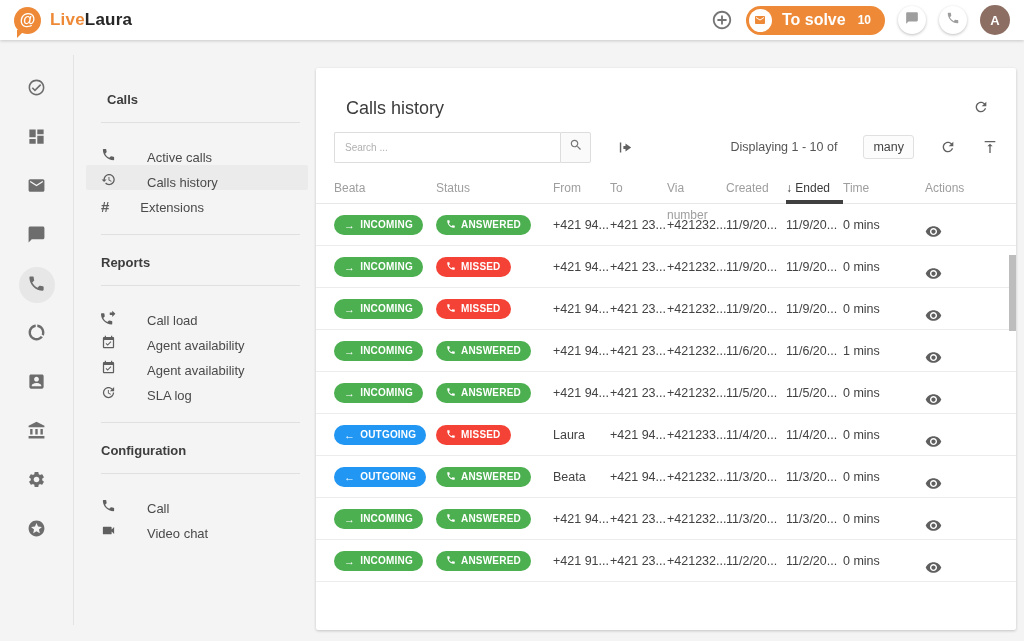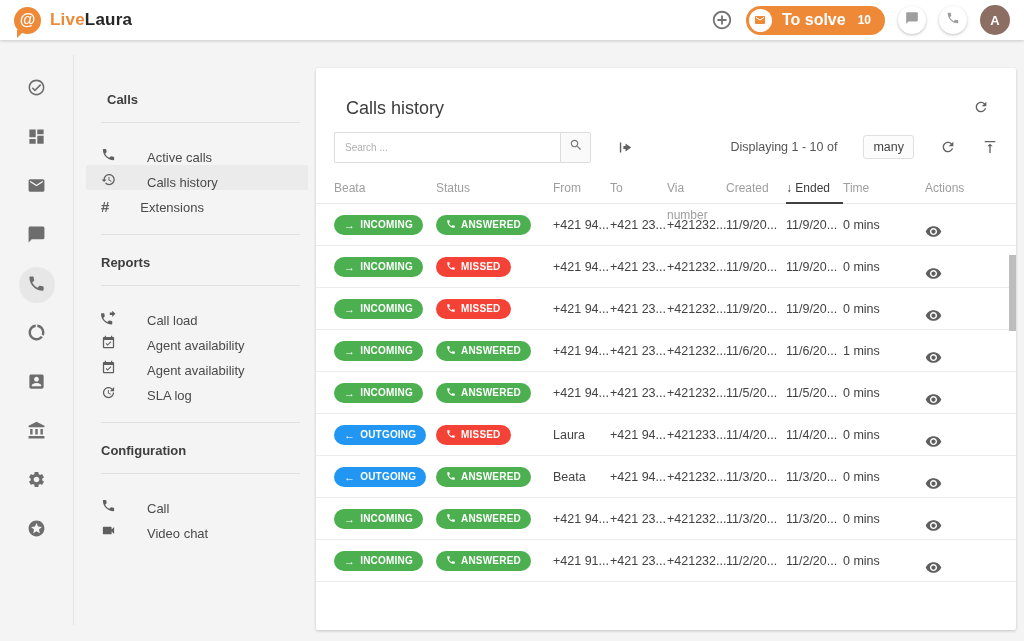--- a/index.html
+++ b/index.html
@@ -103,21 +103,21 @@
   .displaying{ font-size:12.5px; color:#555; }
   .many-box{ border:1px solid #e0e0e0; border-radius:3px; padding:4px 9px;
     background:#fcfcfc; font-size:12.5px; color:#444; }
   
   .thead{ display:flex; height:29px; line-height:27px; padding:0 18px;
     font-size:12px; color:#9e9e9e; border-bottom:1px solid #e8e8e8; }
   .col-type{ width:102px; } .col-status{ width:117px; }
   .col-from{ width:57px; } .col-to{ width:57px; } .col-via{ width:59px; }
   .col-created{ width:60px; } .col-ended{ width:57px; } .col-time{ width:82px; }
   .col-actions{ flex:1; }
-  .thead .sorted{ color:#3c3c3c; font-weight:500; border-bottom:2px solid #404040; margin-bottom:-1px; }
+  .thead .sorted{ color:#3c3c3c; font-weight:500; border-bottom:4px solid #404040; margin-bottom:-1px; }
   .trow{ display:flex; align-items:center; height:42px; padding:0 18px;
     border-bottom:1px solid #ececec; font-size:12.5px; color:#424242; background:#fff; }
   .badge{ display:inline-flex; align-items:center; gap:5px; height:20px;
     border-radius:10px; padding:0 10px; color:#fff; font-size:10px; font-weight:bold;
     letter-spacing:.2px; }
   .badge svg{ width:10px; height:10px; fill:#fff; }
   .badge .arrow{ font-size:11px; line-height:10px; }
   .b-green{ background:var(--green); } .b-red{ background:var(--red); } .b-blue{ background:var(--blue); }
   .eye-btn{ margin-left:6px; } .eye-btn svg{ width:17px; height:17px; fill:#5f5f5f; display:block; }
   .scroll-thumb{ position:absolute; right:0; top:187px; width:7px; height:76px; background:#bdbdbd; }

